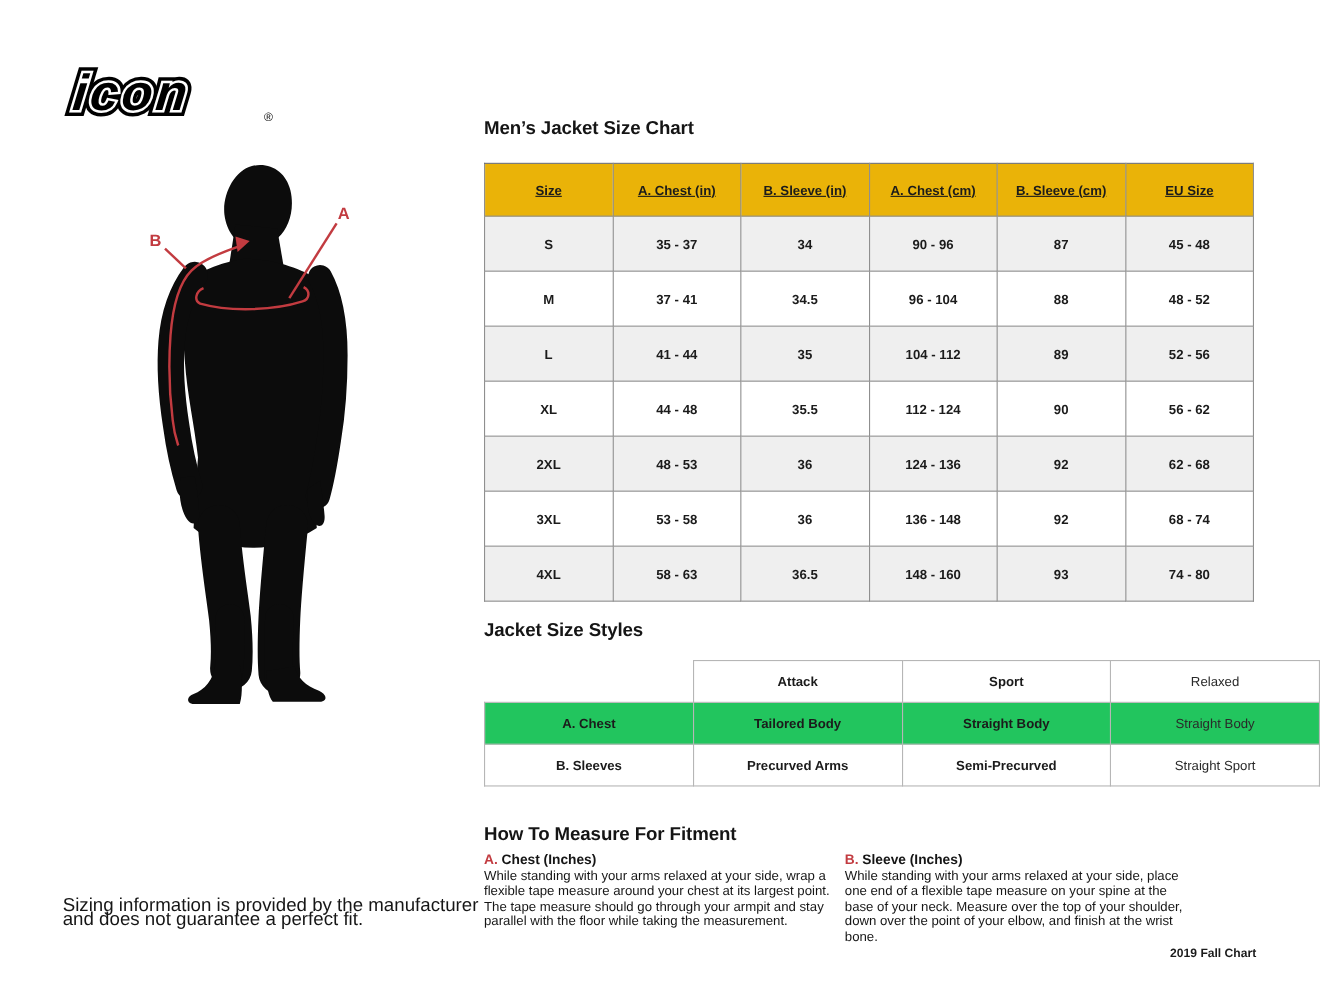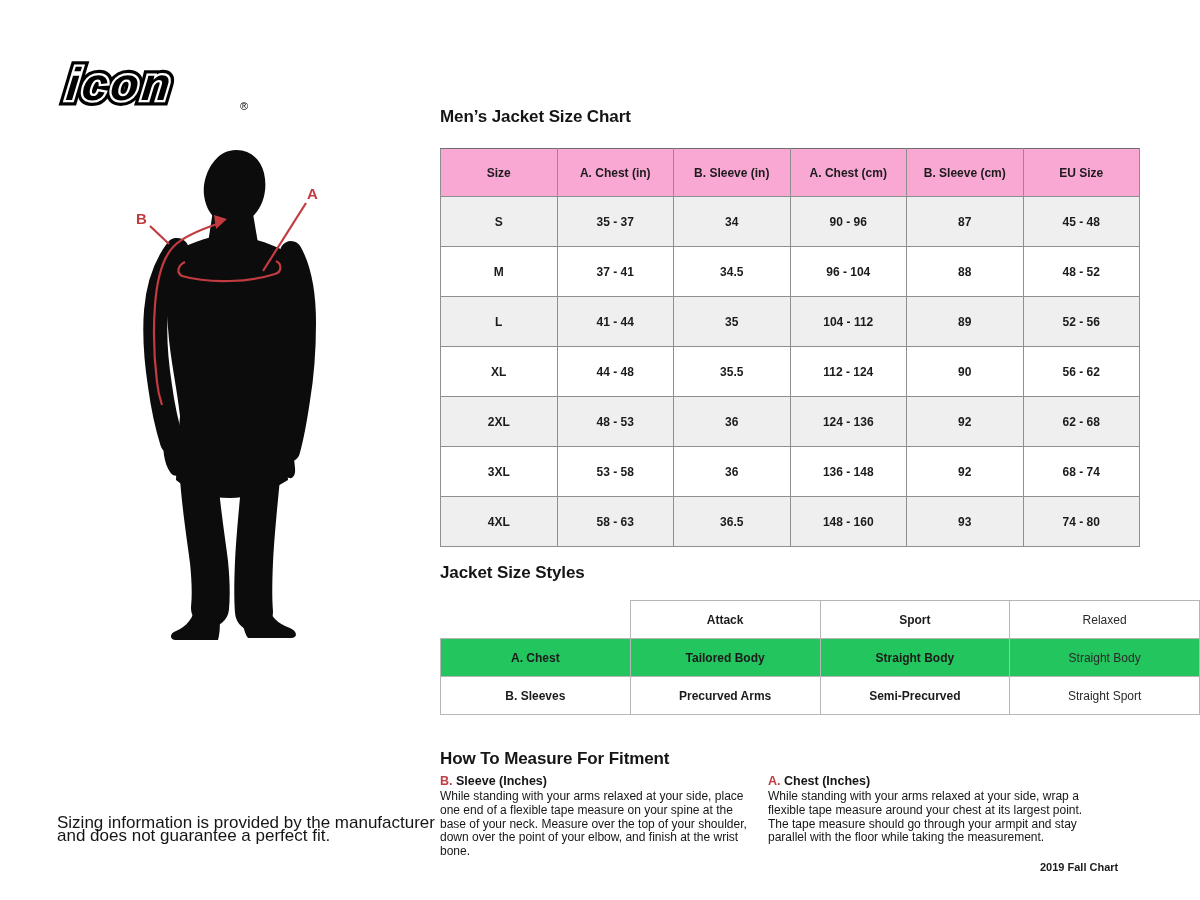--- a/index.html
+++ b/index.html
@@ -16,21 +16,21 @@
   #styles-title{left:440px;top:563px;}
   #measure-title{left:440px;top:749px;}
 
   
   table{border-collapse:collapse;table-layout:fixed;}
   #size-table{left:440px;top:148px;width:700px;}
   #size-table th,#size-table td{
     border:1px solid #8f8f8f;font-size:12px;font-weight:bold;
     text-align:center;vertical-align:middle;background:#fff;color:#1b1b1b;
   }
-  #size-table th{height:45px;background:#f9a8d4;border-top-color:#6e6e6e;}
+  #size-table th{height:45px;background:#eab308;border-top-color:#6e6e6e;text-decoration:underline;}
   #size-table td{height:47px;}
   #size-table tr.alt td{background:#efefef;}
 
   
   #styles-table{left:440px;top:600px;width:760px;}
   #styles-table th,#styles-table td{
     border:1px solid #b6b6b6;font-size:12px;font-weight:bold;
     text-align:center;vertical-align:middle;background:#fff;color:#1b1b1b;height:35px;
   }
   #styles-table .blank{border:none;background:transparent;}
@@ -39,21 +39,21 @@
 
   
   #measure-cols{left:440px;top:774px;width:706px;display:flex;gap:6px;}
   .measure-col{width:322px;}
   .measure-col h3{margin:0;font-size:12.5px;font-weight:bold;color:#151515;}
   .measure-col h3 .red{color:#c23b40;}
   .measure-col p{margin:2px 0 0 0;font-size:12px;line-height:13.8px;color:#161616;}
 
   
   #disclaimer{left:57px;top:817px;width:380px;font-size:17px;line-height:12.8px;color:#161616;}
-  #chart-version{left:1040px;top:861px;width:102px;text-align:left;font-size:11px;font-weight:bold;color:#1b1b1b;}
+  #chart-version{left:1040px;top:861px;width:102px;text-align:right;font-size:11px;font-weight:bold;color:#1b1b1b;}
 
   
   #logo{left:54px;top:52px;}
   #figure{left:128px;top:146px;}
 </style>
 </head>
 <body>
 
 <svg id="logo" class="abs" width="200" height="62" viewBox="0 0 200 62">
   <g font-family="'Liberation Sans','DejaVu Sans',sans-serif" font-weight="bold" font-style="italic" font-size="46" letter-spacing="3" transform="skewX(-6)">
@@ -185,25 +185,25 @@
         <td>Precurved Arms</td>
         <td>Semi-Precurved</td>
         <td class="light">Straight Sport</td>
       </tr>
     </tbody>
 </table>
 
 <h2 id="measure-title" class="abs">How To Measure For Fitment</h2>
 <div id="measure-cols" class="abs">
     <div class="measure-col">
+      <h3><span class="red">A.</span><span> Chest (Inches)</span></h3>
+      <p>While standing with your arms relaxed at your side, wrap a flexible tape measure around your chest at its largest point. The tape measure should go through your armpit and stay parallel with the floor while taking the measurement.</p>
+    </div>
+    <div class="measure-col">
       <h3><span class="red">B.</span><span> Sleeve (Inches)</span></h3>
       <p>While standing with your arms relaxed at your side, place one end of a flexible tape measure on your spine at the base of your neck. Measure over the top of your shoulder, down over the point of your elbow, and finish at the wrist bone.</p>
-    </div>
-    <div class="measure-col">
-      <h3><span class="red">A.</span><span> Chest (Inches)</span></h3>
-      <p>While standing with your arms relaxed at your side, wrap a flexible tape measure around your chest at its largest point. The tape measure should go through your armpit and stay parallel with the floor while taking the measurement.</p>
     </div>
   </div>
 
 <div id="disclaimer" class="abs">
   <div>Sizing information is provided by the manufacturer and does not guarantee a perfect fit.</div>
 </div>
 <div id="chart-version" class="abs">2019 Fall Chart</div>
 
 </body></html>

